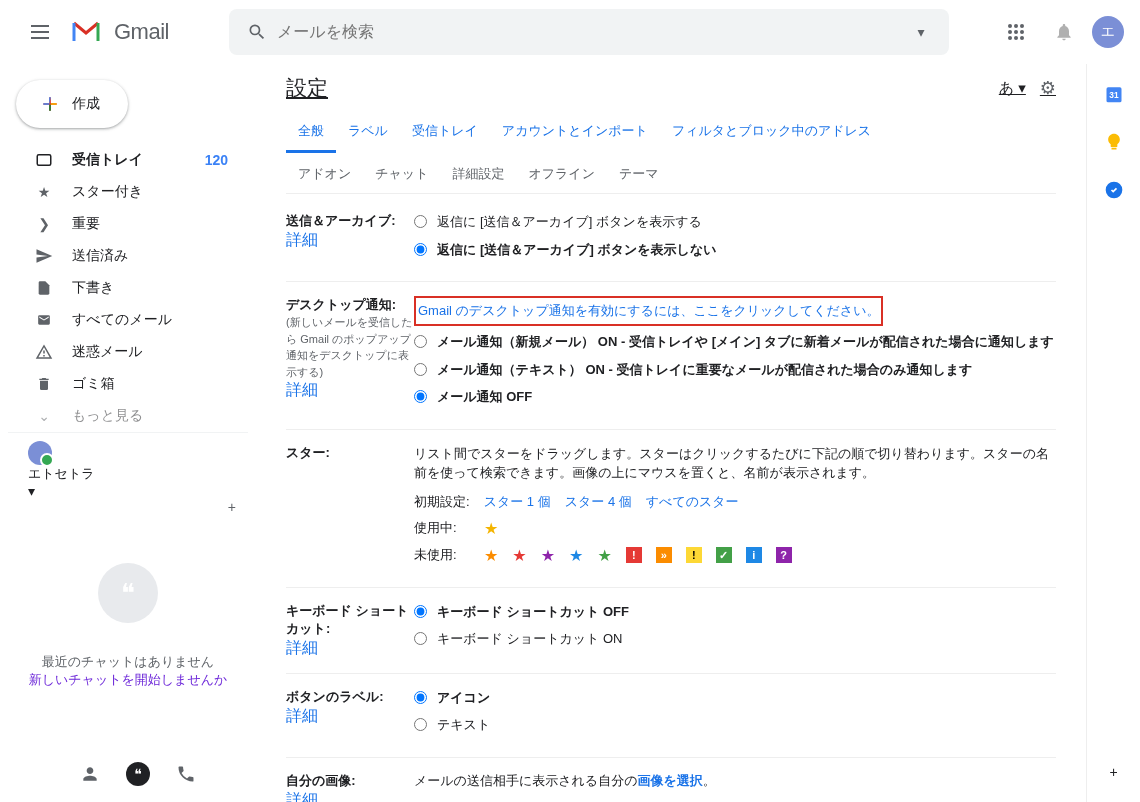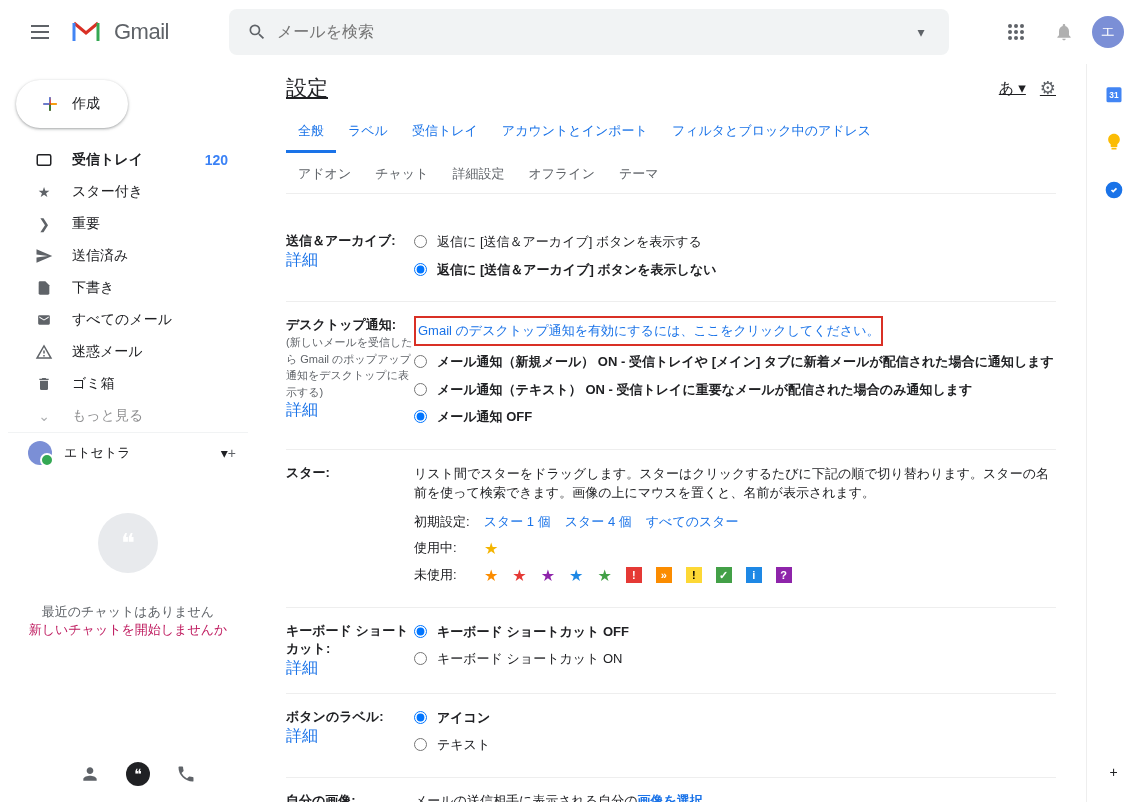--- a/index.html
+++ b/index.html
@@ -22,36 +22,36 @@
 .avatar { width: 32px; height: 32px; border-radius: 50%; background: #7b8fd6; color: #fff; display: flex; align-items: center; justify-content: center; font-size: 14px; cursor: pointer; }
 .body-wrap { display: flex; height: calc(100% - 64px); }
 .sidebar { width: 256px; padding: 8px; position: relative; }
 .compose { display: flex; align-items: center; gap: 12px; padding: 0 24px; height: 48px; border-radius: 24px; box-shadow: 0 1px 2px rgba(60,64,67,.3), 0 1px 3px 1px rgba(60,64,67,.15); width: 112px; cursor: pointer; margin: 8px 0 16px 8px; background: #fff; }
 .compose-plus { font-size: 22px; font-weight: bold; }
 .nav { list-style: none; }
 .nav li { display: flex; align-items: center; height: 32px; padding: 0 12px 0 26px; cursor: pointer; color: #202124; border-radius: 0 16px 16px 0; }
 .nav li .nicon { width: 20px; margin-right: 18px; color: #5f6368; display: flex; align-items: center; justify-content: center; }
 .nav li.active { font-weight: bold; }
 .nav li .count { margin-left: auto; font-size: 14px; color: #3b82f6; padding-right: 8px; }
-.account-sel { display: flex; align-items: center; padding: 8px 12px 8px 20px; cursor: pointer; border-top: 1px solid #f1f3f4; }
+.account-sel { display: flex; align-items: flex-start; padding: 8px 12px 8px 20px; cursor: pointer; border-top: 1px solid #f1f3f4; flex-direction: column; }
 .acct-av { width: 24px; height: 24px; border-radius: 50%; background: #7b8fd6; margin-right: 12px; position: relative; }
 .acct-av::after { content: ''; position: absolute; bottom: -2px; right: -2px; width: 10px; height: 10px; background: #34a853; border-radius: 50%; border: 2px solid #fff; }
 .acct-name { flex: 1; font-size: 13px; }
 .chat-area { text-align: center; padding: 40px 20px 20px; font-size: 13px; }
 .chat-bubble { width: 60px; height: 60px; background: #e8eaed; border-radius: 50%; margin: 0 auto 30px; display: flex; align-items: center; justify-content: center; color: #fff; font-size: 26px; }
-.chat-link { color: #be185d; cursor: pointer; }
+.chat-link { color: #6d28d9; cursor: pointer; }
 .sb-footer { position: absolute; bottom: 0; left: 0; right: 0; display: flex; padding: 8px 0 8px 70px; gap: 8px; }
 .sb-footer div { width: 40px; height: 40px; display: flex; align-items: center; justify-content: center; cursor: pointer; color: #5f6368; }
 .sb-footer .hangout { background: #202124; color: #fff; border-radius: 50%; width: 24px; height: 24px; font-size: 14px; }
 .main { flex: 1; padding: 10px 30px; overflow: auto; }
 .main-hdr { display: flex; align-items: center; margin-bottom: 8px; text-decoration: underline; }
 .main-title { font-size: 21px; color: #202124; }
 .lang { margin-left: auto; font-size: 15px; cursor: pointer; }
 .gear { margin-left: 14px; color: #5f6368; cursor: pointer; font-size: 18px; }
-.tabs { border-bottom: 1px solid #eee; display: flex; flex-wrap: wrap; gap: 0; margin-bottom: 24px; }
+.tabs { border-bottom: 1px solid #eee; display: flex; flex-wrap: wrap; gap: 0; margin-bottom: 4px; }
 .tabs span { padding: 12px 12px 10px; font-size: 13px; color: #1a73e8; cursor: pointer; }
 .tabs span.active { color: #1a73e8; border-bottom: 3px solid #1a73e8; font-weight: 500; }
 .section { display: flex; padding: 14px 0; border-bottom: 1px solid #eee; font-size: 13px; }
 .sec-label { width: 128px; flex-shrink: 0; }
 .sec-label b { font-weight: bold; }
 .sec-label .sub { font-size: 11px; color: #5f6368; line-height: 1.5; }
 .sec-label .detail { color: #1a73e8; font-size: 16px; cursor: pointer; }
 .sec-body { flex: 1; }
 .radio-row { display: flex; align-items: flex-start; margin-bottom: 8px; line-height: 1.5; }
 .radio-row input { margin: 3px 10px 0 0; }

